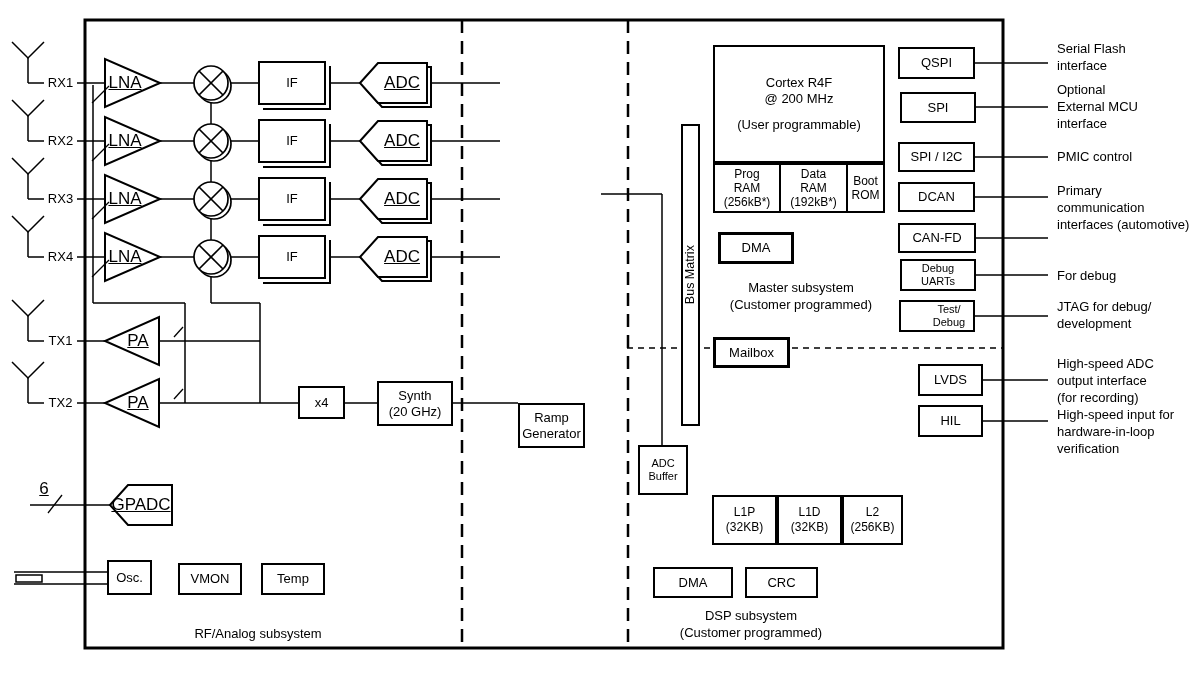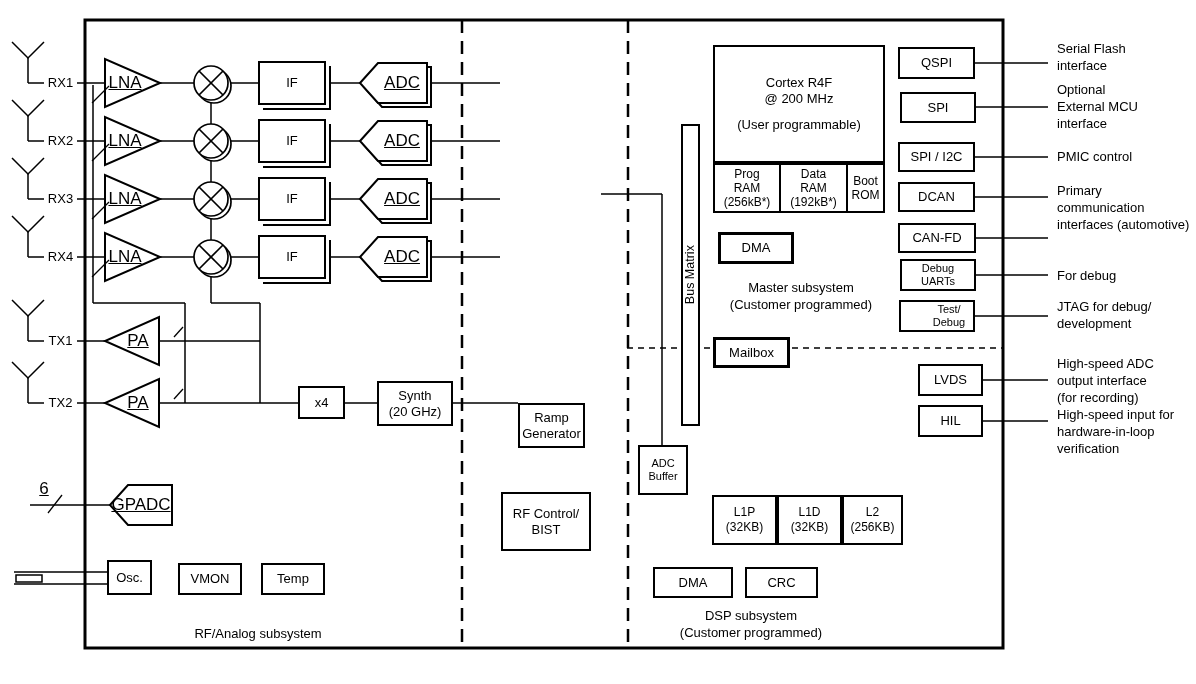--- a/index.html
+++ b/index.html
@@ -214,22 +214,20 @@
 <div class="box" style="left:261px;top:563px;width:64px;height:32px;">Temp</div>
 <div class="lbl clbl" style="left:178px;top:626px;width:160px;">RF/Analog subsystem</div>
 
 <div class="box" style="left:298px;top:386px;width:47px;height:33px;">x4</div>
 <div class="box" style="left:377px;top:381px;width:76px;height:45px;">Synth
 (20 GHz)</div>
 <div class="box" style="left:518px;top:363px;width:67px;height:45px;margin-top:40px;">Ramp
 Generator</div>
 
 
-<div class="box" style="left:501px;top:492px;width:90px;height:59px;">RF Control/
-BIST</div>
 
 <div class="box rot" style="left:681px;top:124px;width:19px;height:302px;">
   <span>Bus Matrix</span>
 </div>
 
 <div class="box gap10" style="left:713px;top:45px;width:172px;height:118px;">
   <div>Cortex R4F
 @ 200 MHz</div>
   <div>(User programmable)</div>
 </div>

